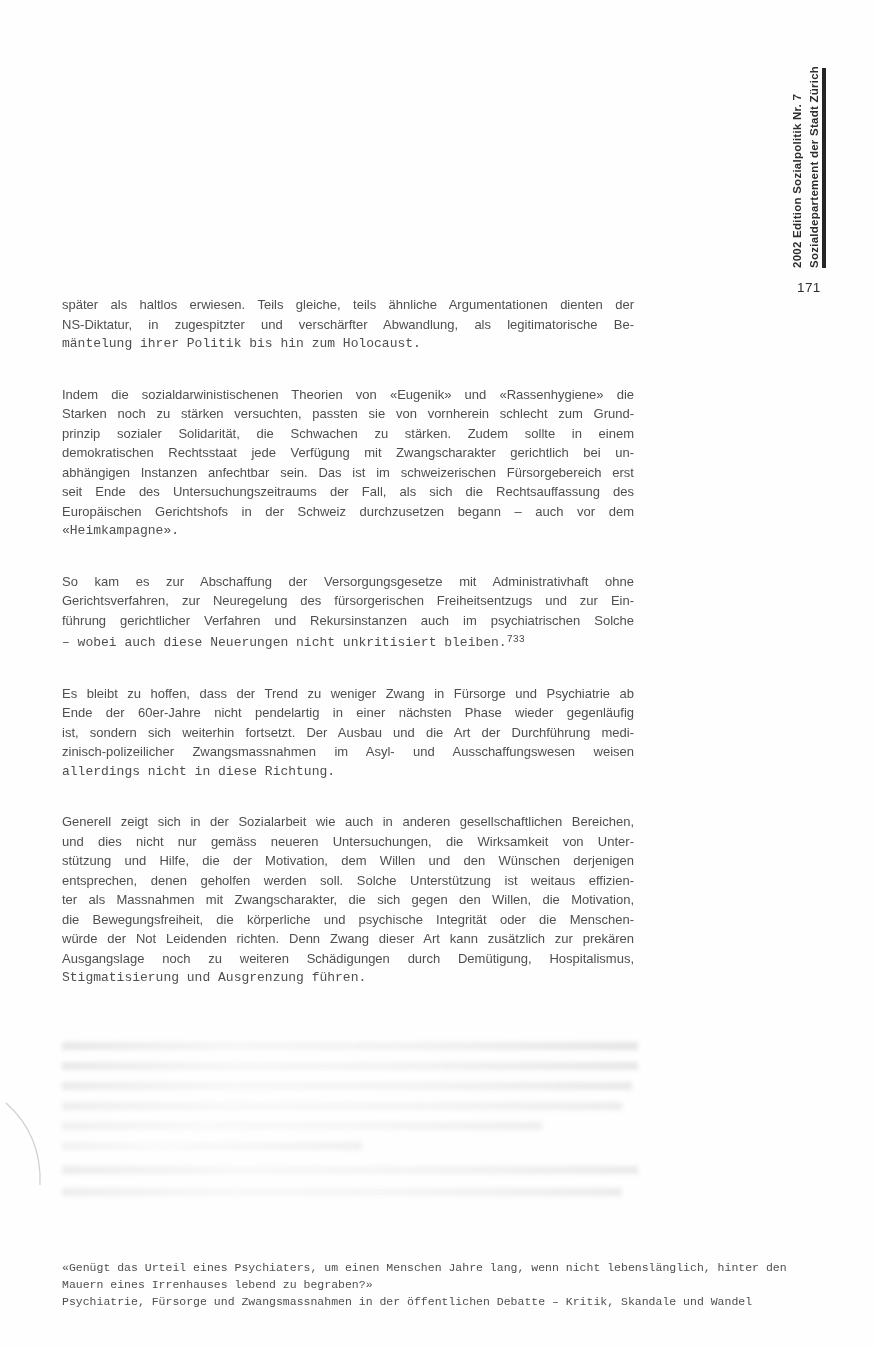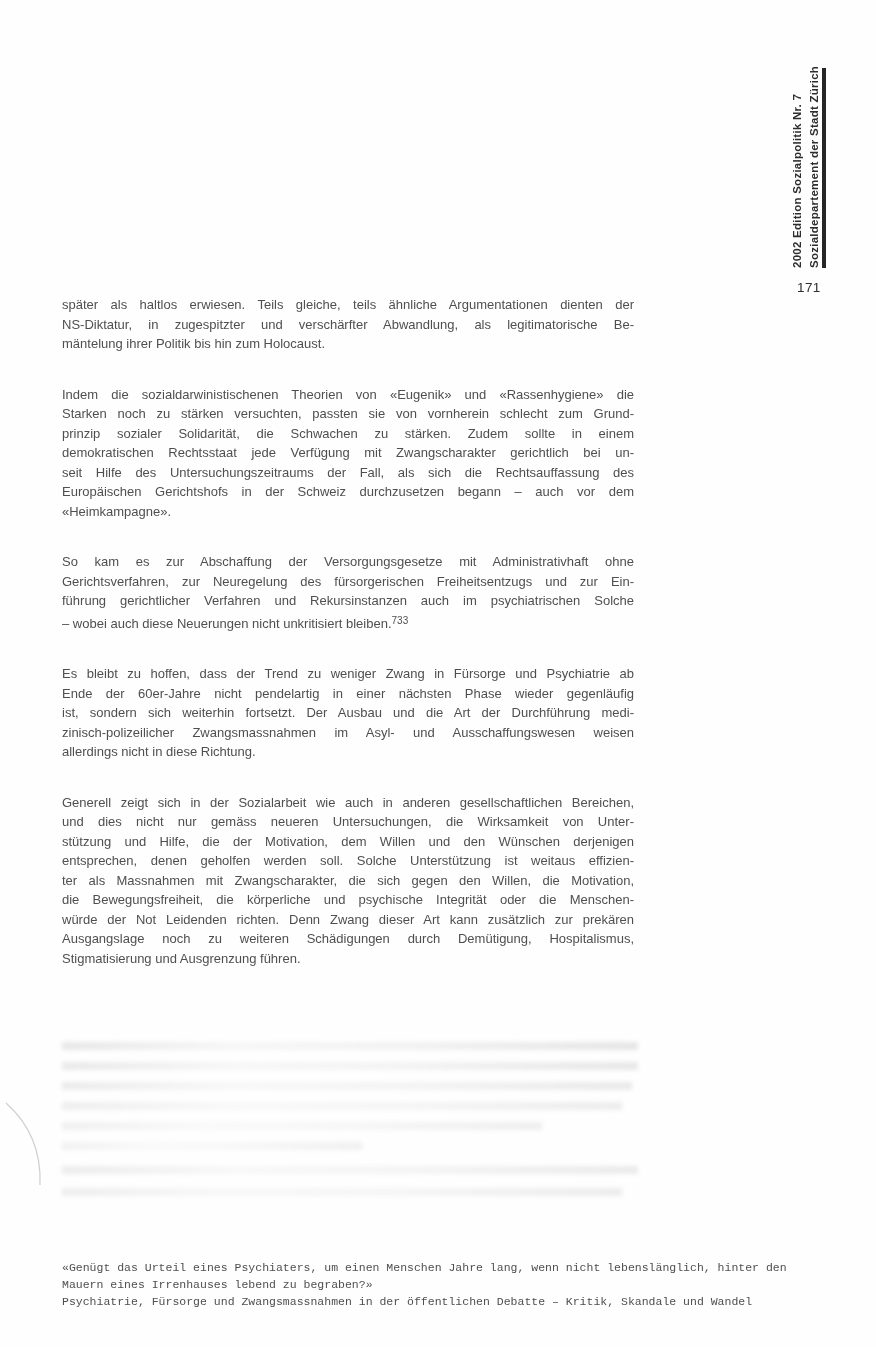--- a/index.html
+++ b/index.html
@@ -26,21 +26,21 @@
     position:absolute;left:797px;top:280px;
     font-size:13.5px;font-weight:normal;color:#2e2e2e;letter-spacing:.4px;
   }
   
   .body-text{
     position:absolute;left:62px;top:295px;width:576px;
     font-size:13px;line-height:19.5px;color:#4f4f4f;
   }
   .para{margin:0 4px 31px 0;}
   .jl{text-align:justify;text-align-last:justify;text-justify:inter-word;}
-  .ll{text-align:left;}
+  .ll{text-align:left;font-family:Liberation Mono, monospace;}
   sup{font-size:10px;vertical-align:4px;letter-spacing:0;}
   
   .footer{
     position:absolute;left:62px;top:1259px;width:640px;
     font-size:11.5px;line-height:17px;color:#4f4f4f;white-space:nowrap;font-family:Liberation Mono, monospace;
   }
   
   .bleed{
     position:absolute;height:8px;
     background:linear-gradient(90deg,
@@ -66,21 +66,22 @@
       <div class="para">
         <div class="jl">später als haltlos erwiesen. Teils gleiche, teils ähnliche Argumentationen dienten der</div>
         <div class="jl">NS-Diktatur, in zugespitzter und verschärfter Abwandlung, als legitimatorische Be-</div>
         <div class="ll">mäntelung ihrer Politik bis hin zum Holocaust.</div>
       </div>
       <div class="para">
         <div class="jl">Indem die sozialdarwinistischenen Theorien von «Eugenik» und «Rassenhygiene» die</div>
         <div class="jl">Starken noch zu stärken versuchten, passten sie von vornherein schlecht zum Grund-</div>
         <div class="jl">prinzip sozialer Solidarität, die Schwachen zu stärken. Zudem sollte in einem</div>
         <div class="jl">demokratischen Rechtsstaat jede Verfügung mit Zwangscharakter gerichtlich bei un-</div>
-        <div class="jl">seit Hilfe des Untersuchungszeitraums der Fall, als sich die Rechtsauffassung des</div>
+        <div class="jl">abhängigen Instanzen anfechtbar sein. Das ist im schweizerischen Fürsorgebereich erst</div>
+        <div class="jl">seit Ende des Untersuchungszeitraums der Fall, als sich die Rechtsauffassung des</div>
         <div class="jl">Europäischen Gerichtshofs in der Schweiz durchzusetzen begann – auch vor dem</div>
         <div class="ll">«Heimkampagne».</div>
       </div>
       <div class="para">
         <div class="jl">So kam es zur Abschaffung der Versorgungsgesetze mit Administrativhaft ohne</div>
         <div class="jl">Gerichtsverfahren, zur Neuregelung des fürsorgerischen Freiheitsentzugs und zur Ein-</div>
         <div class="jl">führung gerichtlicher Verfahren und Rekursinstanzen auch im psychiatrischen Solche</div>
         <div class="ll">– wobei auch diese Neuerungen nicht unkritisiert bleiben.<sup>733</sup></div>
       </div>
       <div class="para">

